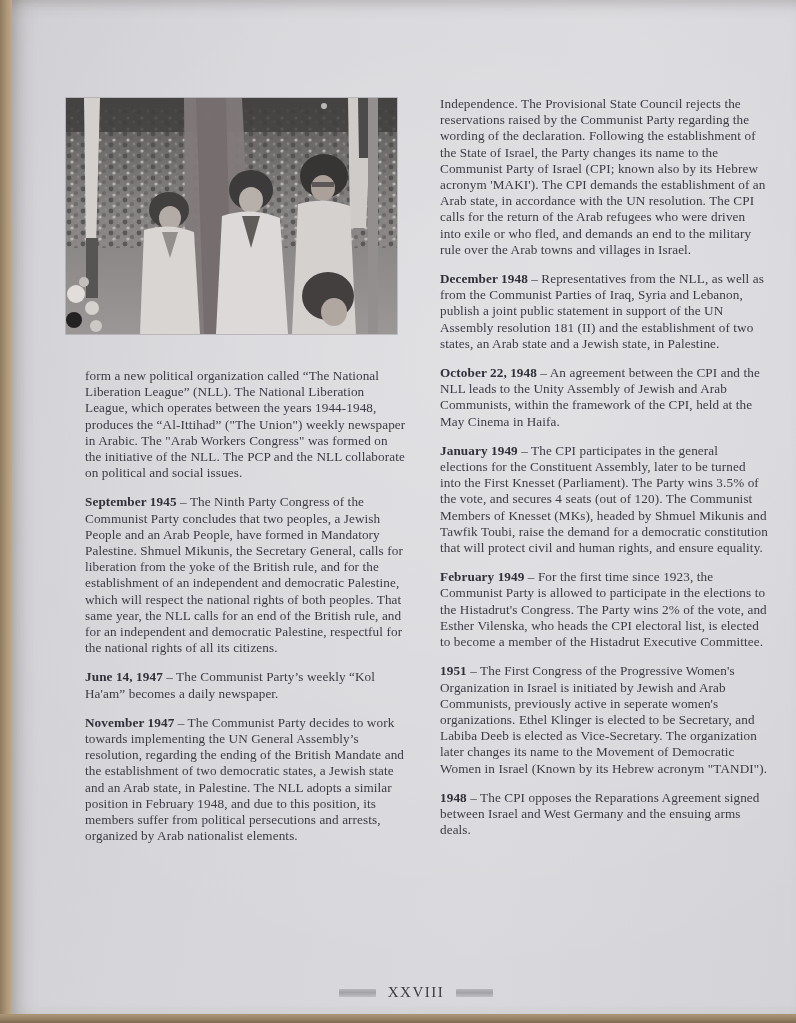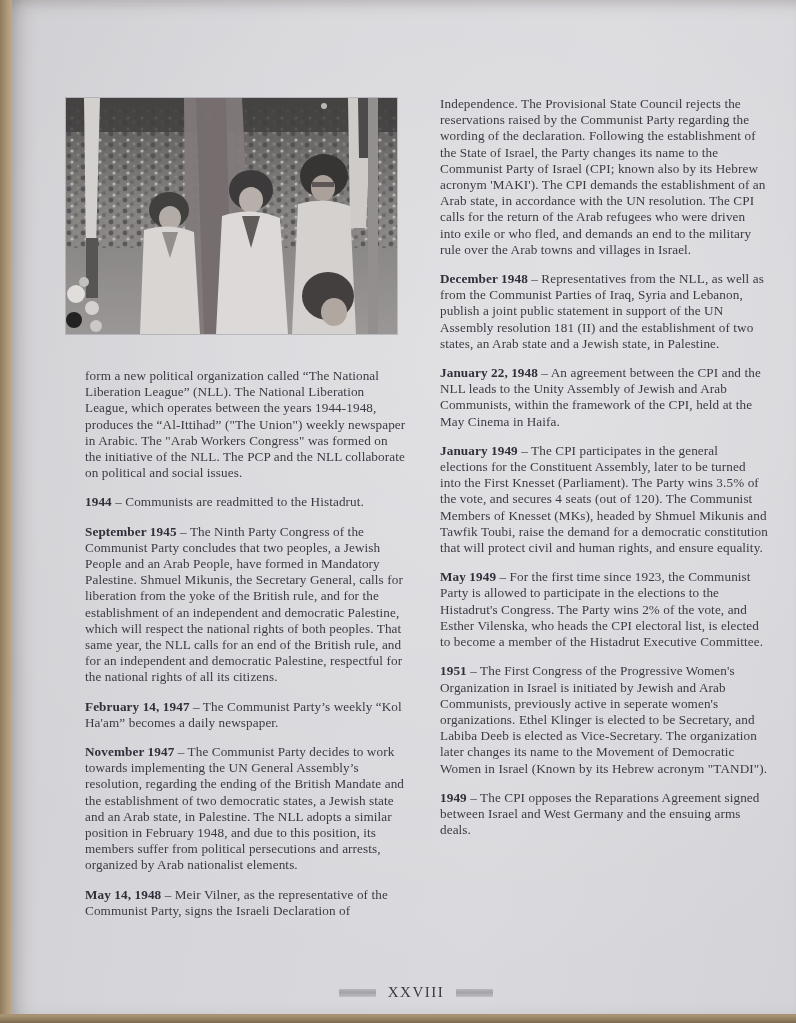--- a/index.html
+++ b/index.html
@@ -122,34 +122,32 @@
       <circle cx="8" cy="222" r="8" fill="#efecе8" opacity="0.9"></circle>
       <circle cx="30" cy="228" r="6" fill="#cfcbc7"></circle>
       <circle cx="18" cy="184" r="5" fill="#c5c1bd"></circle>
 
       <rect x="0" y="0" width="331" height="236" fill="#b9b6ba" opacity="0.12"></rect>
     </svg>
   </div>
 
   <div class="col col-left">
       <p>form a new political organization called “The National Liberation League” (NLL). The National Liberation League, which operates between the years 1944-1948, produces the “Al-Ittihad” ("The Union") weekly newspaper in Arabic. The "Arab Workers Congress" was formed on the initiative of the NLL. The PCP and the NLL collaborate on political and social issues.</p>
-      <p><strong>1944</strong> – Communists are readmitted to the Histadrut.</p>
       <p><strong>September 1945</strong> – The Ninth Party Congress of the Communist Party concludes that two peoples, a Jewish People and an Arab People, have formed in Mandatory Palestine. Shmuel Mikunis, the Secretary General, calls for liberation from the yoke of the British rule, and for the establishment of an independent and democratic Palestine, which will respect the national rights of both peoples. That same year, the NLL calls for an end of the British rule, and for an independent and democratic Palestine, respectful for the national rights of all its citizens.</p>
-      <p><strong>February 14, 1947</strong> – The Communist Party’s weekly “Kol Ha'am” becomes a daily newspaper.</p>
+      <p><strong>June 14, 1947</strong> – The Communist Party’s weekly “Kol Ha'am” becomes a daily newspaper.</p>
       <p><strong>November 1947</strong> – The Communist Party decides to work towards implementing the UN General Assembly’s resolution, regarding the ending of the British Mandate and the establishment of two democratic states, a Jewish state and an Arab state, in Palestine. The NLL adopts a similar position in February 1948, and due to this position, its members suffer from political persecutions and arrests, organized by Arab nationalist elements.</p>
-      <p><strong>May 14, 1948</strong> – Meir Vilner, as the representative of the Communist Party, signs the Israeli Declaration of</p>
     </div>
   <div class="col col-right">
       <p>Independence. The Provisional State Council rejects the reservations raised by the Communist Party regarding the wording of the declaration. Following the establishment of the State of Israel, the Party changes its name to the Communist Party of Israel (CPI; known also by its Hebrew acronym 'MAKI'). The CPI demands the establishment of an Arab state, in accordance with the UN resolution. The CPI calls for the return of the Arab refugees who were driven into exile or who fled, and demands an end to the military rule over the Arab towns and villages in Israel.</p>
       <p><strong>December 1948</strong> – Representatives from the NLL, as well as from the Communist Parties of Iraq, Syria and Lebanon, publish a joint public statement in support of the UN Assembly resolution 181 (II) and the establishment of two states, an Arab state and a Jewish state, in Palestine.</p>
-      <p><strong>January 22, 1948</strong> – An agreement between the CPI and the NLL leads to the Unity Assembly of Jewish and Arab Communists, within the framework of the CPI, held at the May Cinema in Haifa.</p>
+      <p><strong>October 22, 1948</strong> – An agreement between the CPI and the NLL leads to the Unity Assembly of Jewish and Arab Communists, within the framework of the CPI, held at the May Cinema in Haifa.</p>
       <p><strong>January 1949</strong> – The CPI participates in the general elections for the Constituent Assembly, later to be turned into the First Knesset (Parliament). The Party wins 3.5% of the vote, and secures 4 seats (out of 120). The Communist Members of Knesset (MKs), headed by Shmuel Mikunis and Tawfik Toubi, raise the demand for a democratic constitution that will protect civil and human rights, and ensure equality.</p>
-      <p><strong>May 1949</strong> – For the first time since 1923, the Communist Party is allowed to participate in the elections to the Histadrut's Congress. The Party wins 2% of the vote, and Esther Vilenska, who heads the CPI electoral list, is elected to become a member of the Histadrut Executive Committee.</p>
+      <p><strong>February 1949</strong> – For the first time since 1923, the Communist Party is allowed to participate in the elections to the Histadrut's Congress. The Party wins 2% of the vote, and Esther Vilenska, who heads the CPI electoral list, is elected to become a member of the Histadrut Executive Committee.</p>
       <p><strong>1951</strong> – The First Congress of the Progressive Women's Organization in Israel is initiated by Jewish and Arab Communists, previously active in seperate women's organizations. Ethel Klinger is elected to be Secretary, and Labiba Deeb is elected as Vice-Secretary. The organization later changes its name to the Movement of Democratic Women in Israel (Known by its Hebrew acronym "TANDI").</p>
-      <p><strong>1949</strong> – The CPI opposes the Reparations Agreement signed between Israel and West Germany and the ensuing arms deals.</p>
+      <p><strong>1948</strong> – The CPI opposes the Reparations Agreement signed between Israel and West Germany and the ensuing arms deals.</p>
     </div>
 
   <div class="footer">
     <span class="folio-bar"></span>
     <span class="folio-label">XXVIII</span>
     <span class="folio-bar"></span>
   </div>
 
 </div>
 

